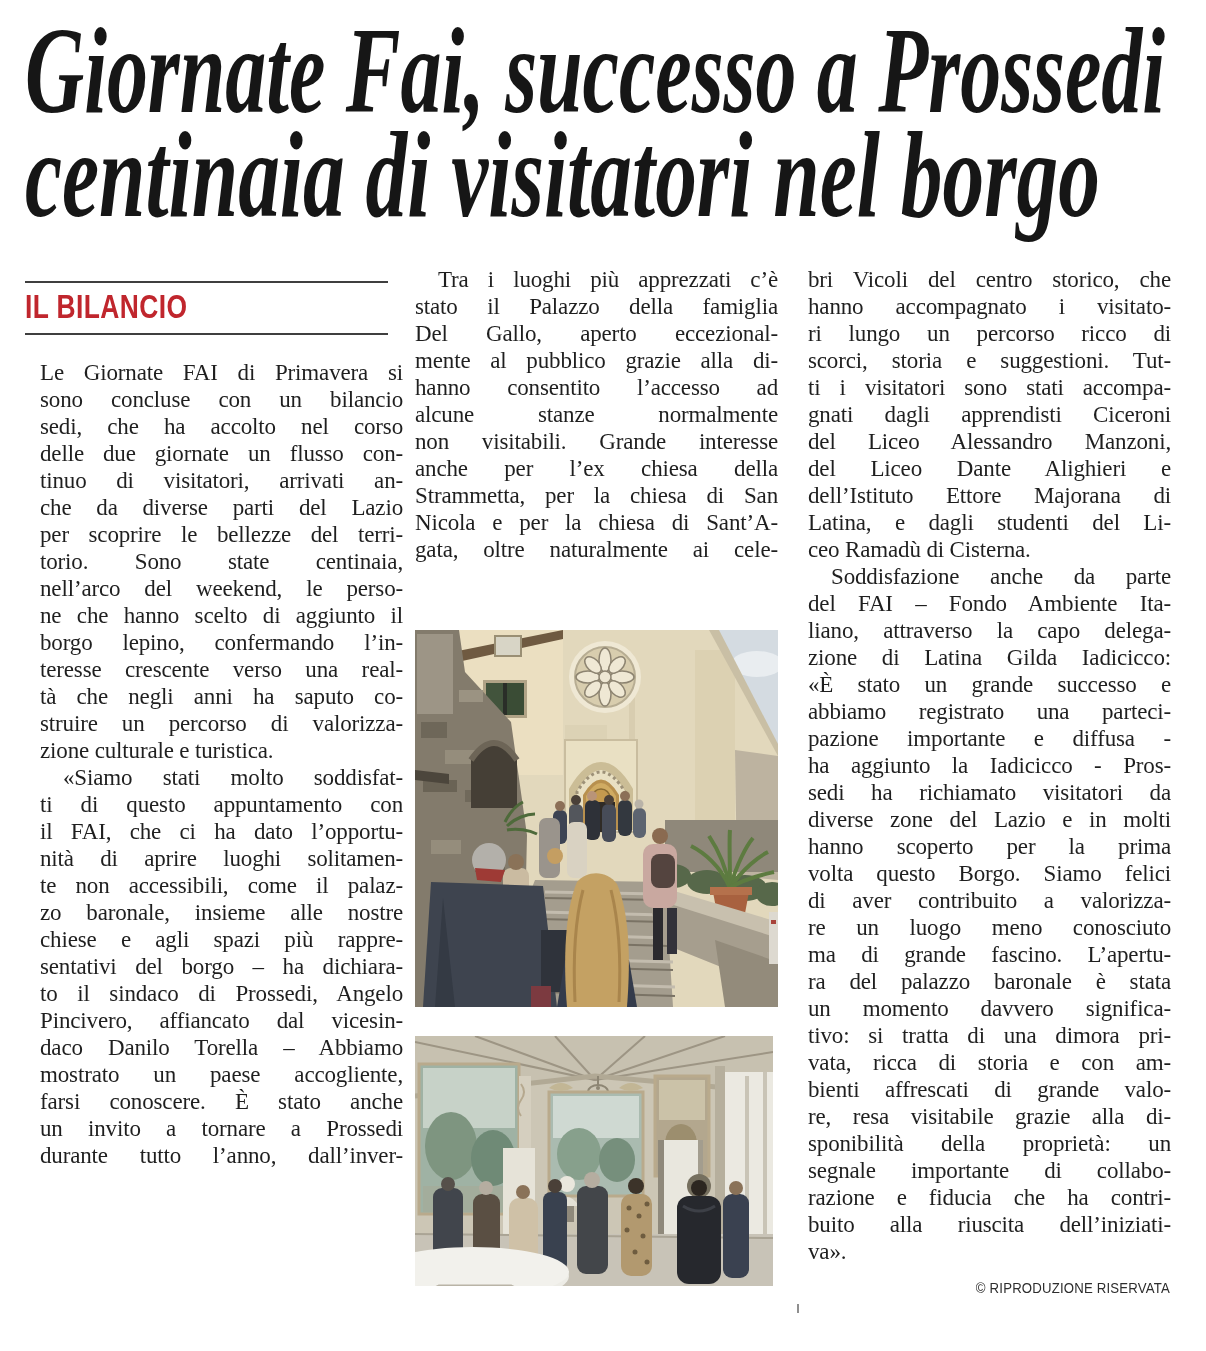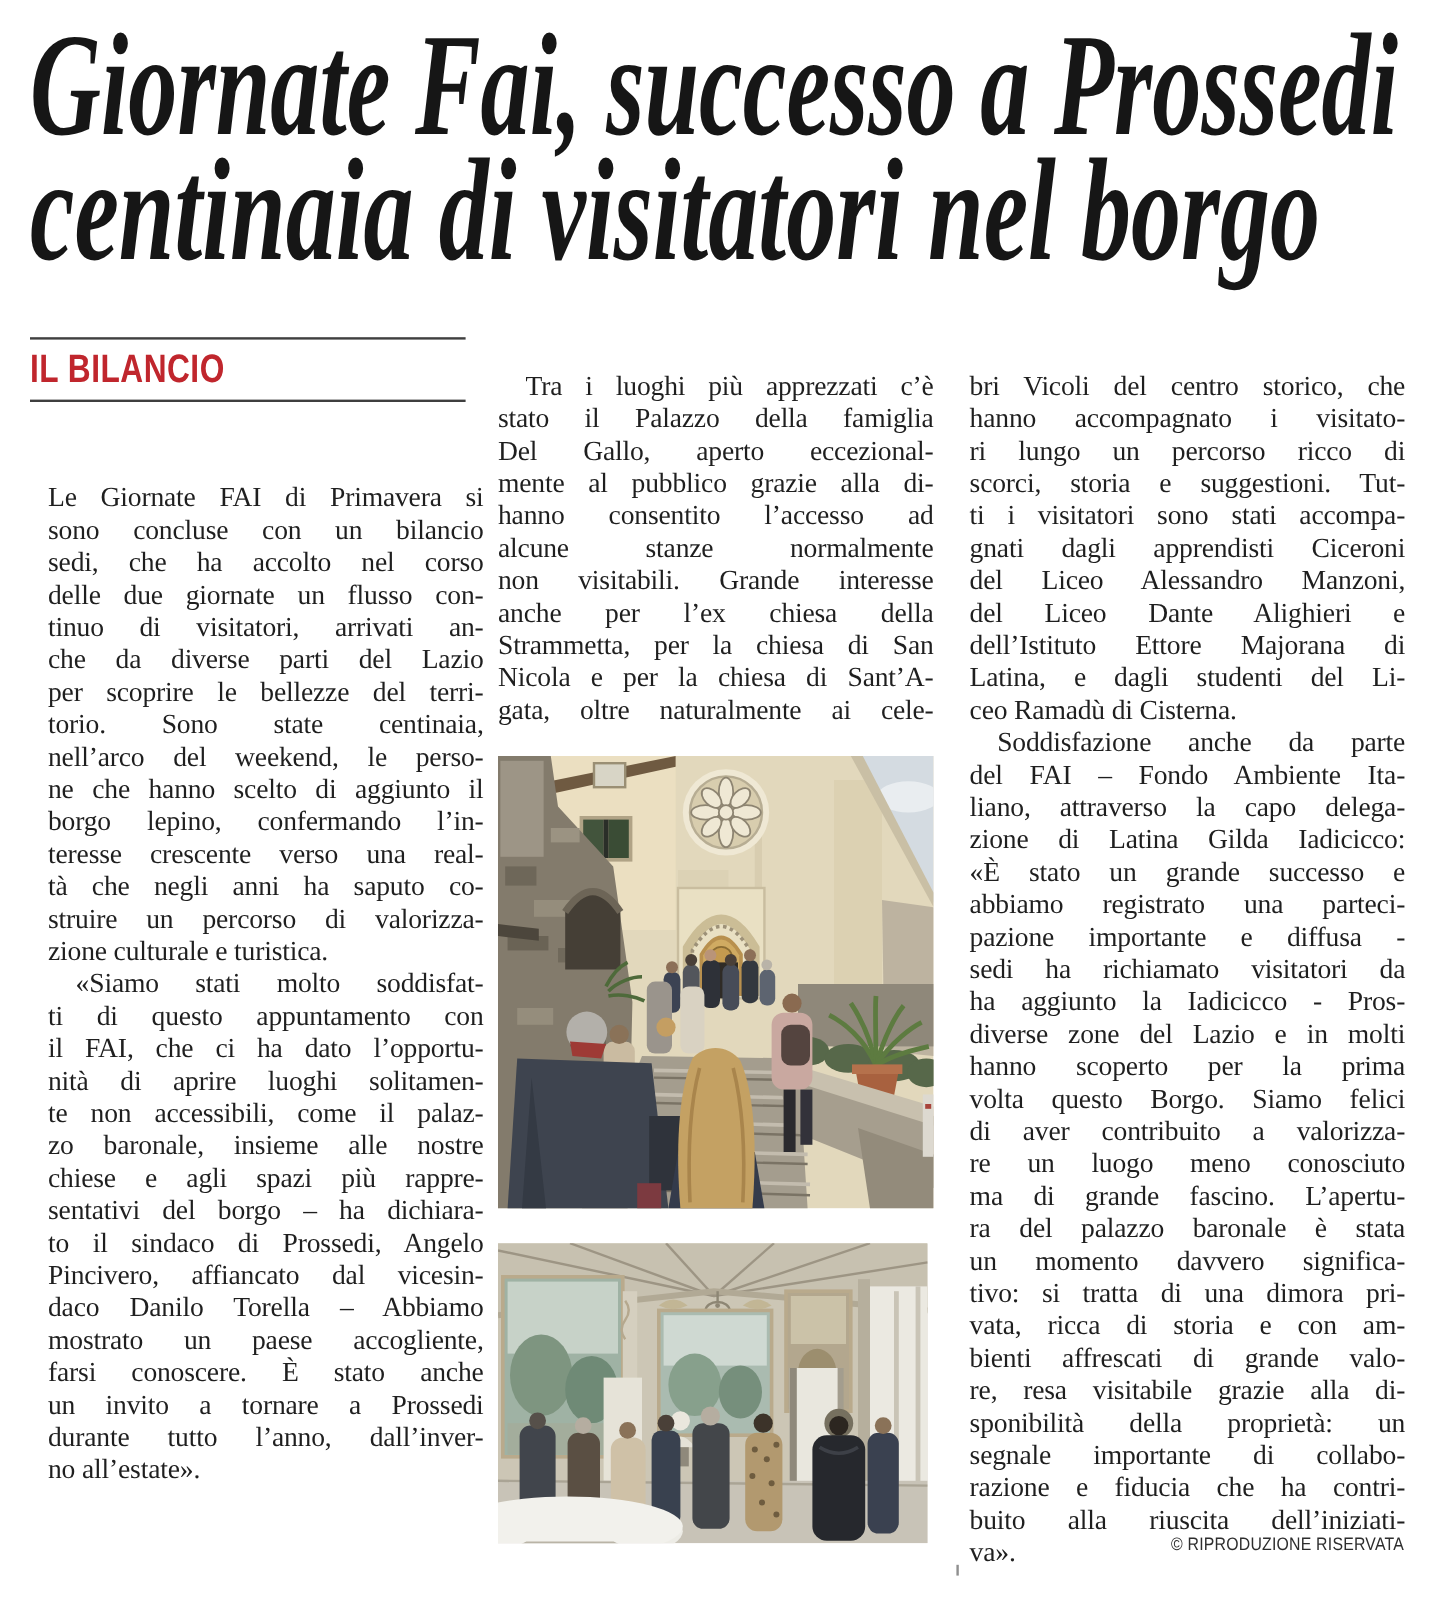--- a/index.html
+++ b/index.html
@@ -9,21 +9,21 @@
   
   #headline{left:22px;top:16px;width:1165px;height:240px;font-style:italic;}
   
   .rule{left:25px;width:363px;height:2px;background:#3f3f3f;}
   #rule-top{top:281px;}
   #rule-bottom{top:333px;}
   #kicker{left:25px;top:290px;font-family:"Liberation Sans",sans-serif;font-weight:bold;
           font-size:33px;line-height:34px;color:#c0262d;transform:scaleX(.8);
           transform-origin:left top;letter-spacing:.5px;white-space:nowrap;}
   
-  .col{position:absolute;width:363px;margin-top:42px;}
+  .col{position:absolute;width:363px;}
   #col-left{left:40px;top:359px;}
   #col-mid{left:415px;top:266px;}
   #col-right{left:808px;top:266px;}
   .ln{font-size:23px;line-height:27px;height:27px;color:#1f1f1f;
       text-align:justify;text-align-last:justify;letter-spacing:-.15px;white-space:normal;}
   .ln.e{text-align-last:left;}
   .ln.i{text-indent:23px;}
   
   #photo-top{left:415px;top:630px;width:363px;height:377px;}
   #photo-bottom{left:415px;top:1036px;width:358px;height:250px;}
@@ -73,21 +73,20 @@
     <div class="ln">zo baronale, insieme alle nostre</div>
     <div class="ln">chiese e agli spazi più rappre-</div>
     <div class="ln">sentativi del borgo – ha dichiara-</div>
     <div class="ln">to il sindaco di Prossedi, Angelo</div>
     <div class="ln">Pincivero, affiancato dal vicesin-</div>
     <div class="ln">daco Danilo Torella – Abbiamo</div>
     <div class="ln">mostrato un paese accogliente,</div>
     <div class="ln">farsi conoscere. È stato anche</div>
     <div class="ln">un invito a tornare a Prossedi</div>
     <div class="ln">durante tutto l’anno, dall’inver-</div>
-    <div class="ln e">no all’estate».</div>
   </div>
 <div class="col" id="col-mid">
     <div class="ln i">Tra i luoghi più apprezzati c’è</div>
     <div class="ln">stato il Palazzo della famiglia</div>
     <div class="ln">Del Gallo, aperto eccezional-</div>
     <div class="ln">mente al pubblico grazie alla di-</div>
     <div class="ln">hanno consentito l’accesso ad</div>
     <div class="ln">alcune stanze normalmente</div>
     <div class="ln">non visitabili. Grande interesse</div>
     <div class="ln">anche per l’ex chiesa della</div>
@@ -107,22 +106,22 @@
     <div class="ln">dell’Istituto Ettore Majorana di</div>
     <div class="ln">Latina, e dagli studenti del Li-</div>
     <div class="ln e">ceo Ramadù di Cisterna.</div>
     <div class="ln i">Soddisfazione anche da parte</div>
     <div class="ln">del FAI – Fondo Ambiente Ita-</div>
     <div class="ln">liano, attraverso la capo delega-</div>
     <div class="ln">zione di Latina Gilda Iadicicco:</div>
     <div class="ln">«È stato un grande successo e</div>
     <div class="ln">abbiamo registrato una parteci-</div>
     <div class="ln">pazione importante e diffusa -</div>
+    <div class="ln">ha aggiunto la Iadicicco - Pros-</div>
     <div class="ln">sedi ha richiamato visitatori da</div>
-    <div class="ln">ha aggiunto la Iadicicco - Pros-</div>
     <div class="ln">diverse zone del Lazio e in molti</div>
     <div class="ln">hanno scoperto per la prima</div>
     <div class="ln">volta questo Borgo. Siamo felici</div>
     <div class="ln">di aver contribuito a valorizza-</div>
     <div class="ln">re un luogo meno conosciuto</div>
     <div class="ln">ma di grande fascino. L’apertu-</div>
     <div class="ln">ra del palazzo baronale è stata</div>
     <div class="ln">un momento davvero significa-</div>
     <div class="ln">tivo: si tratta di una dimora pri-</div>
     <div class="ln">vata, ricca di storia e con am-</div>

